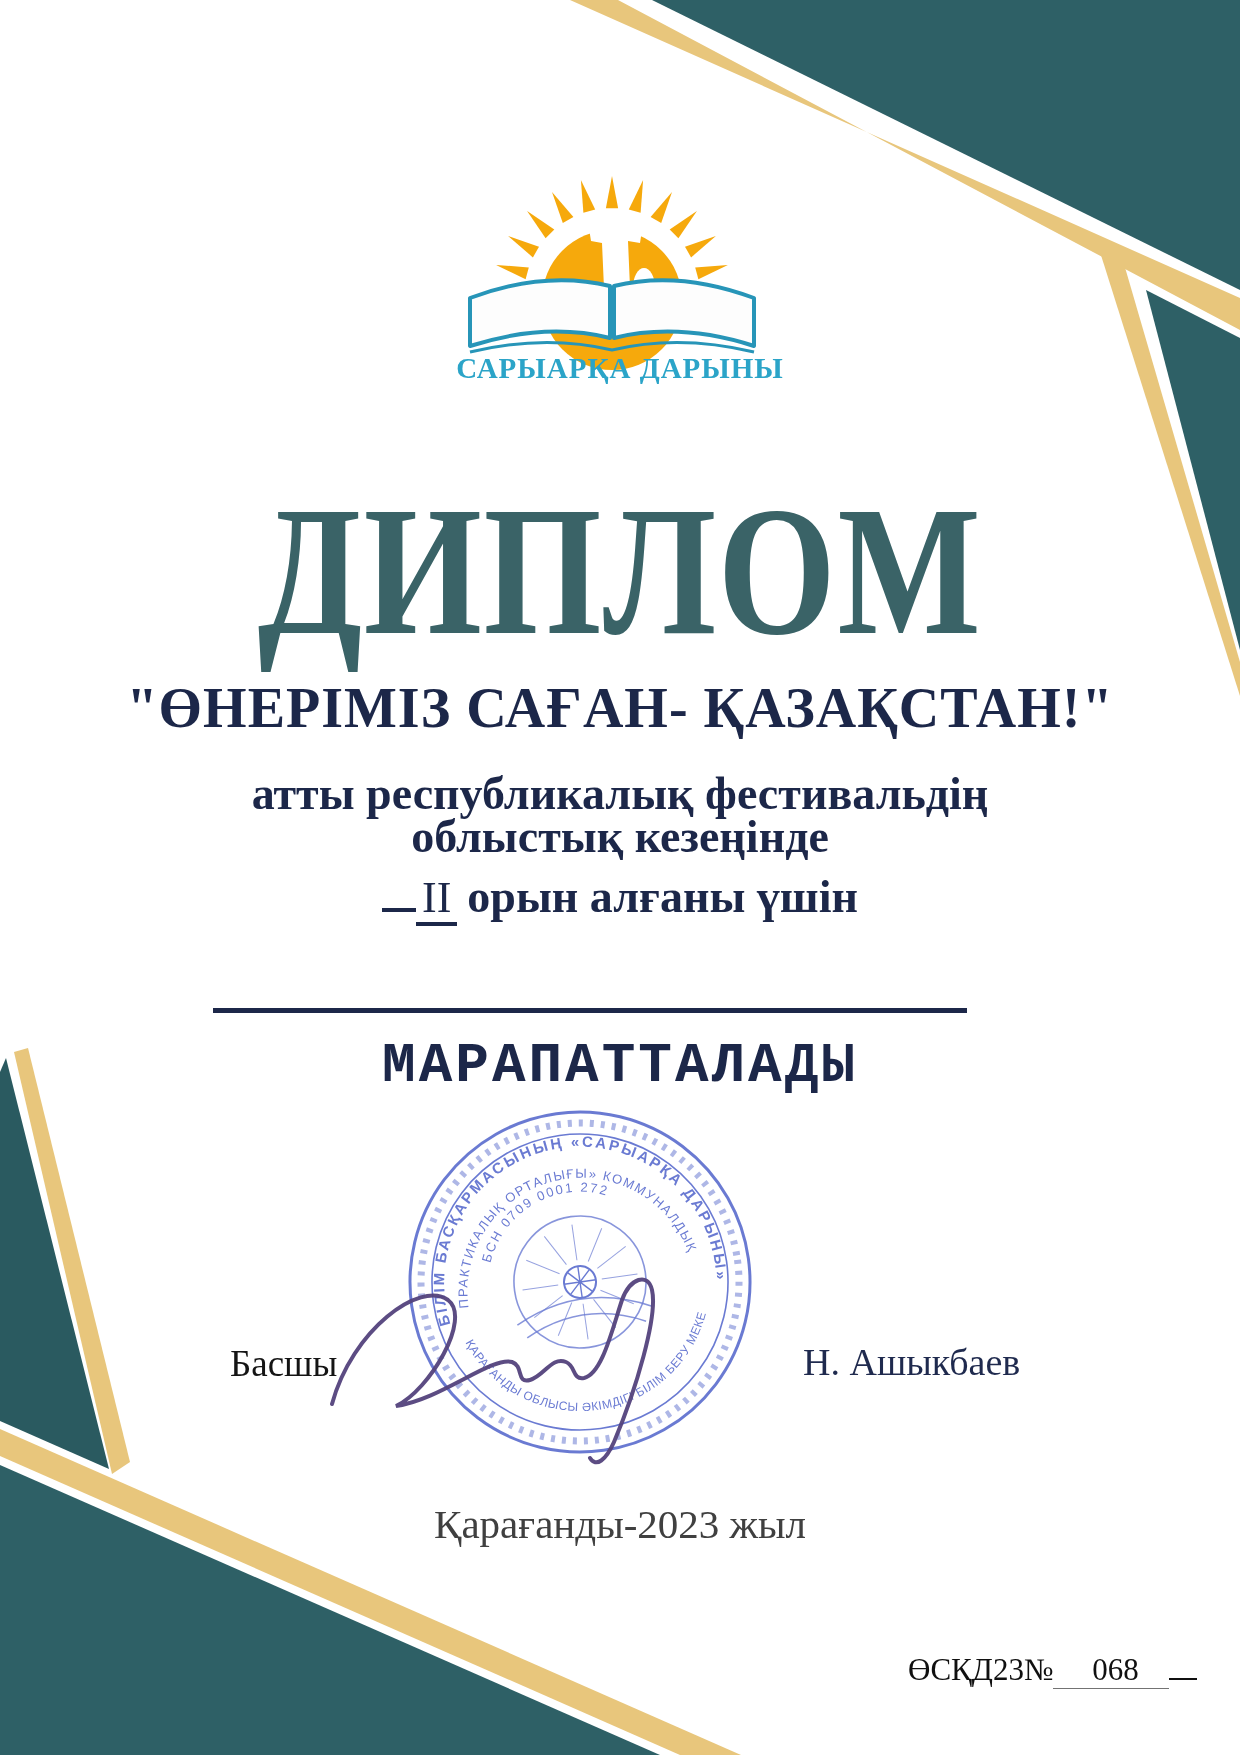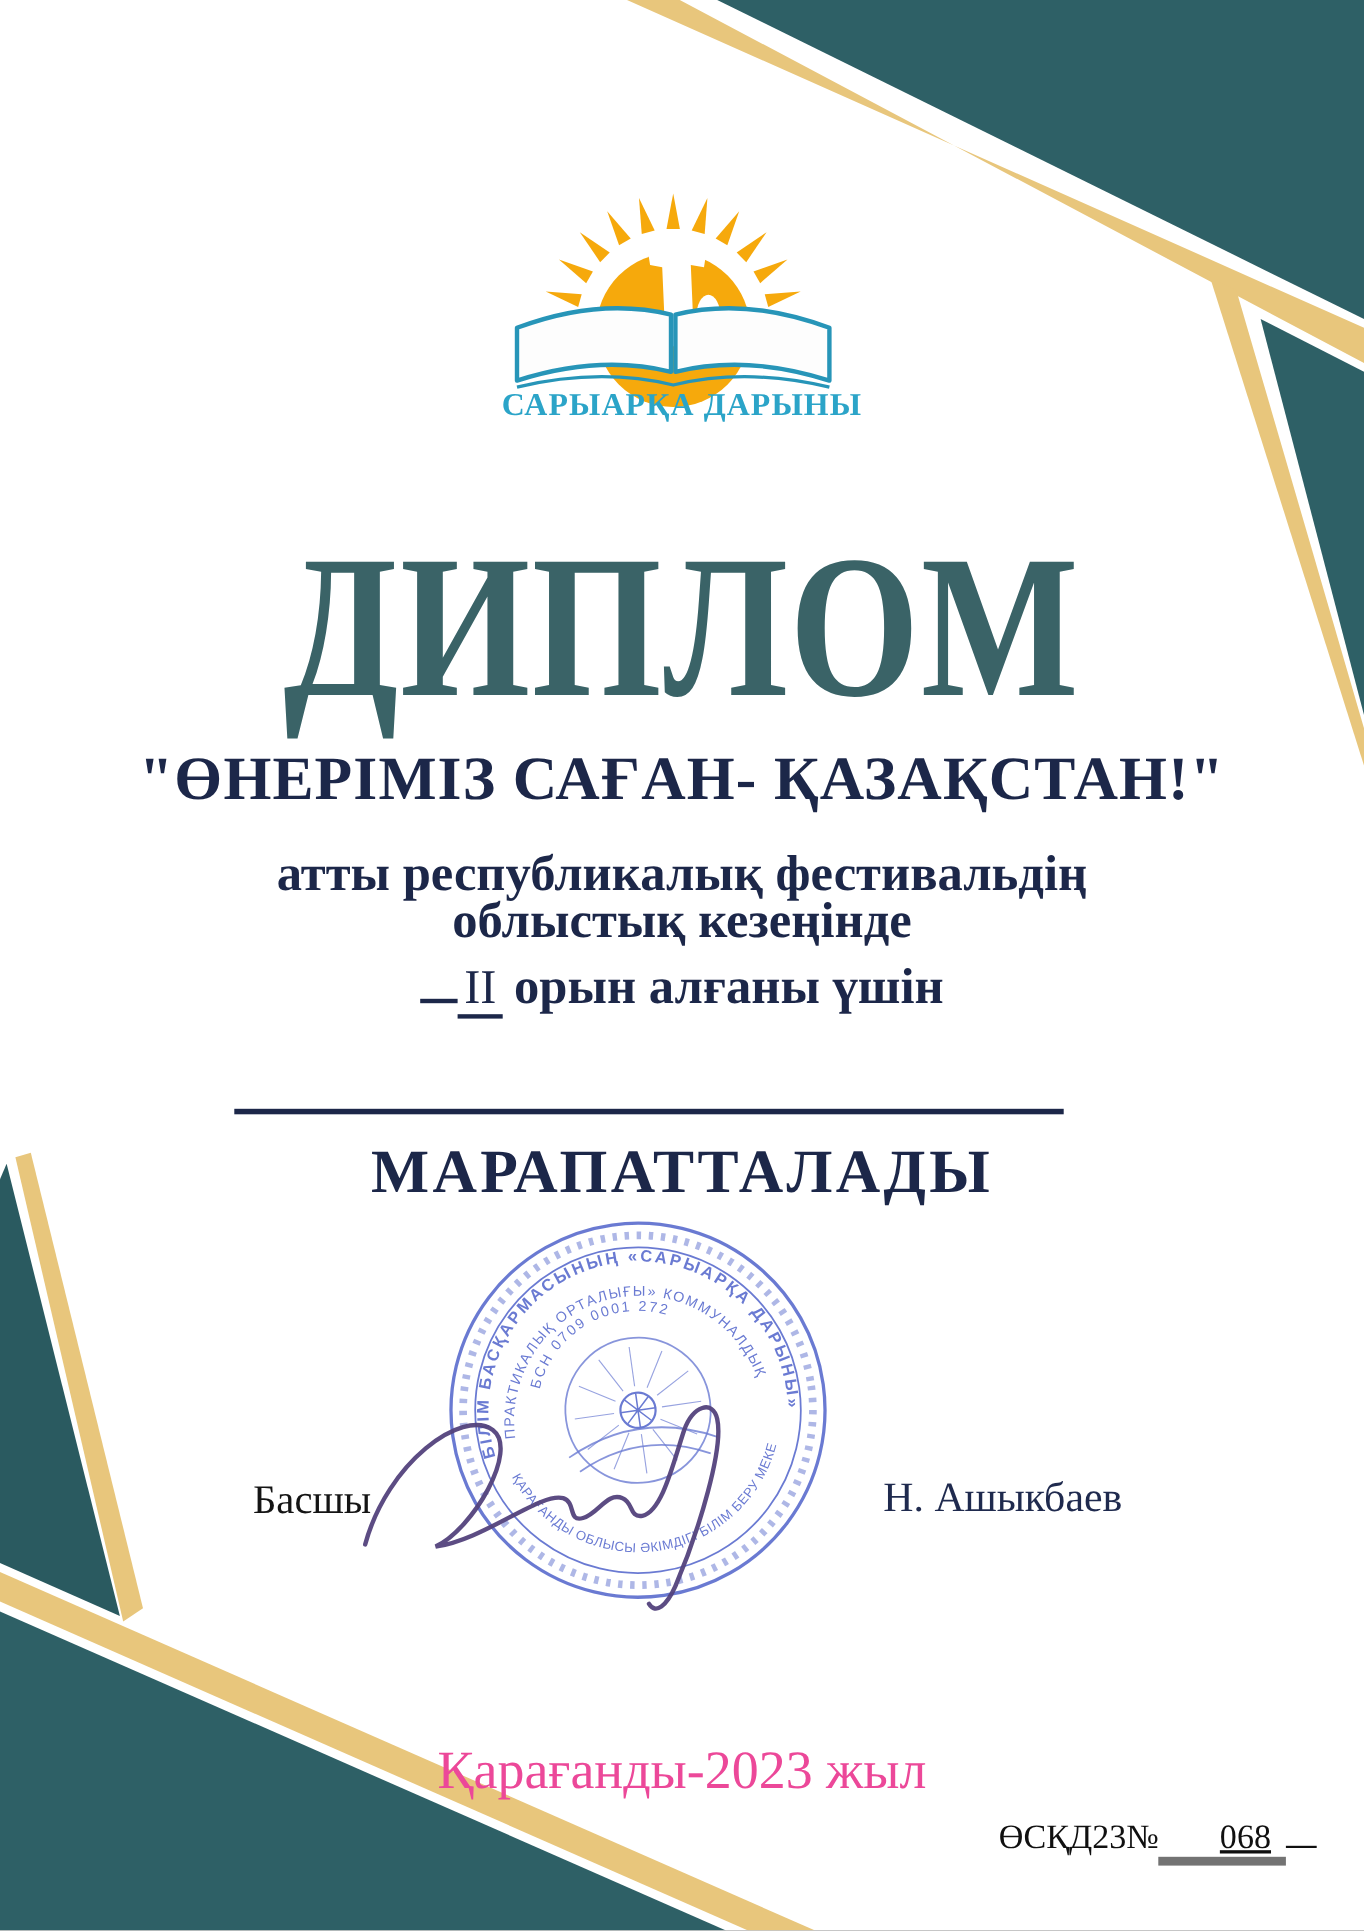--- a/index.html
+++ b/index.html
@@ -33,26 +33,26 @@
   .navy{color:#1c2749;}
   .l1{top:676px;font-size:56px;font-weight:bold;letter-spacing:1px;}
   .l2{top:746px;font-size:46px;font-weight:bold;margin-top:21px;}
   .l3{top:810px;font-size:46px;font-weight:bold;}
   .l4{top:870px;font-size:46px;font-weight:bold;}
   .l4 .place-blank{display:inline-block;width:34px;border-bottom:4px solid #1c2749;}
   .l4 .place-val{font-weight:400;border-bottom:4px solid #1c2749;padding:0 6px;font-size:44px;}
   .l4 .place-gap{display:inline-block;width:10px;}
   .recipient{top:928px;font-size:42px;font-weight:400;color:#111111;}
   .name-rule{left:213px;top:1008px;width:754px;height:5px;background:#1c2749;}
-  .award{top:1034px;font-size:56px;font-weight:bold;letter-spacing:3px;}
+  .award{top:1034px;font-size:56px;font-weight:bold;letter-spacing:3px;font-family:Liberation Mono, monospace;}
   .signer-role{left:230px;top:1342px;font-size:37px;color:#141414;text-align:center;}
   .signer-name{left:788px;top:1340px;font-size:38px;color:#1f2a4e;margin-left:15px;}
-  .city-year{top:1580px;font-size:49px;color:#ec4899;}
+  .city-year{top:1500px;font-size:41px;color:#404040;}
   .serial{left:908px;top:1652px;font-size:31px;color:#101010;white-space:nowrap;}
-  .serial .num{display:inline-block;border-bottom:8px solid #737373;padding:0 14px 0 22px;min-width:80px;text-align:right;text-decoration:underline;}
+  .serial .num{display:inline-block;border-bottom:1px solid #737373;padding:0 14px 0 22px;min-width:80px;text-align:center;}
   .serial .tail{display:inline-block;border-bottom:2px solid #101010;width:28px;}
 </style>
 </head>
 <body>
 
 <div class="page">
 
   <svg class="deco-svg" viewBox="0 0 1240 1755">
 
     <g>

